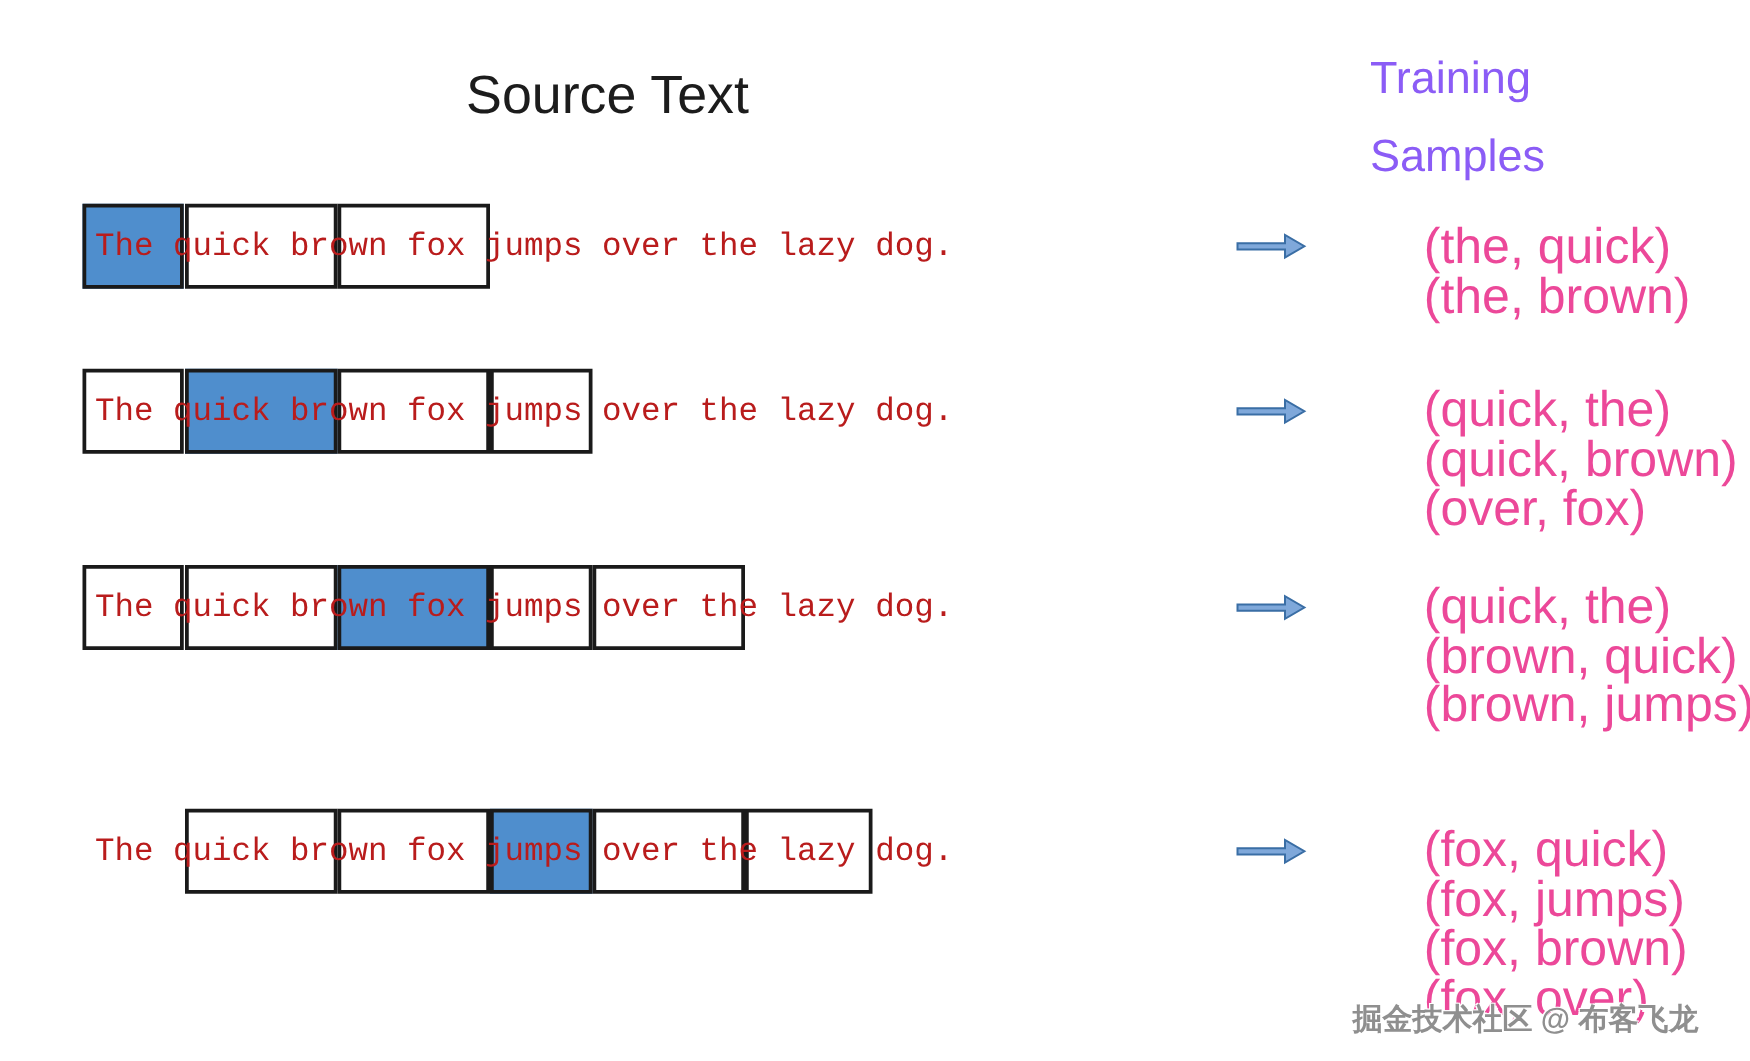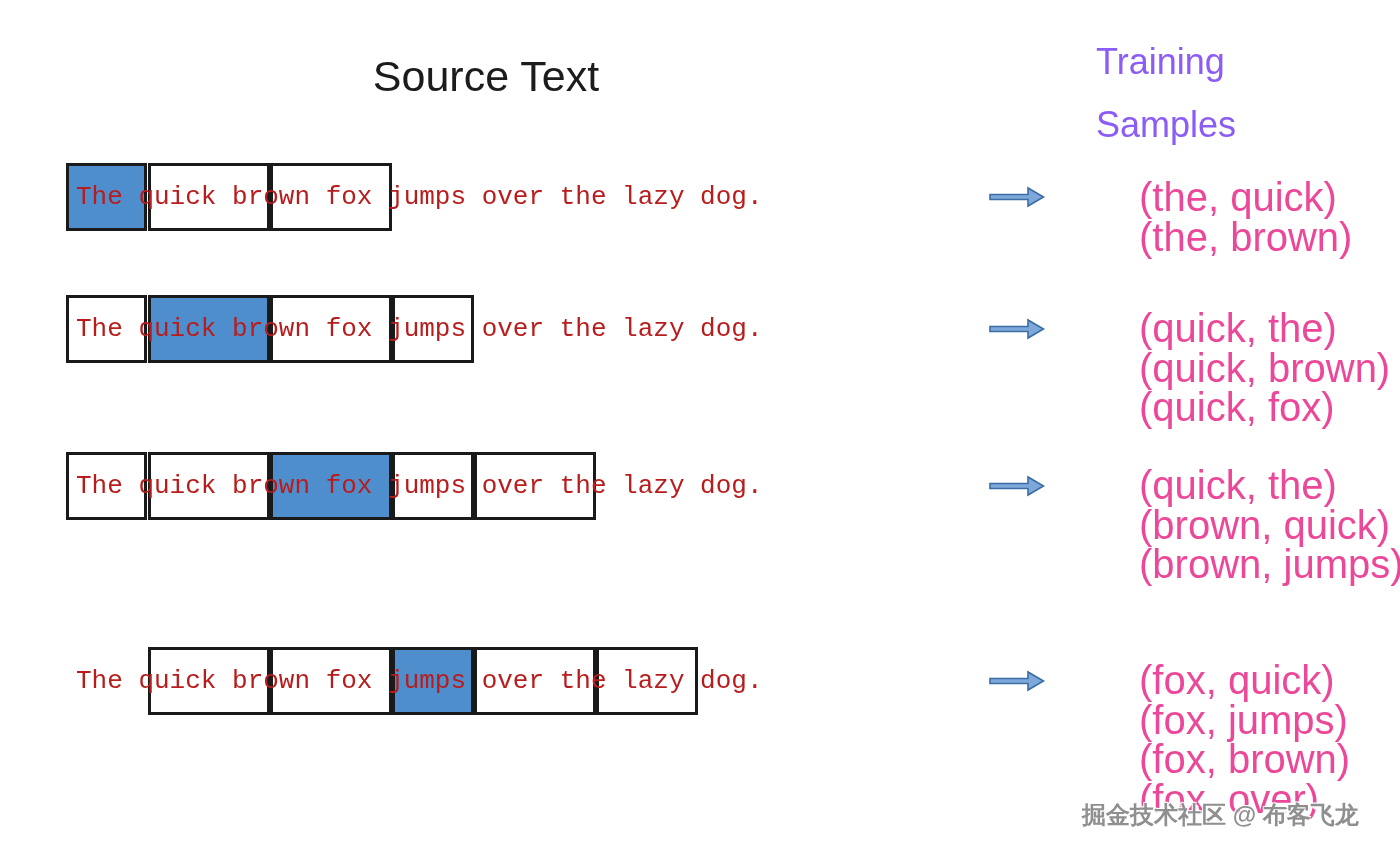--- a/index.html
+++ b/index.html
@@ -159,21 +159,21 @@
   </svg>
     </div>
 
   <div class="samples" data-samples="0">
       <div class="sample-line">(the, quick)</div>
       <div class="sample-line">(the, brown)</div>
     </div>
   <div class="samples" data-samples="1">
       <div class="sample-line">(quick, the)</div>
       <div class="sample-line">(quick, brown)</div>
-      <div class="sample-line">(quick, fox)</div>
+      <div class="sample-line">(over, fox)</div>
     </div>
   <div class="samples" data-samples="2">
       <div class="sample-line">(quick, the)</div>
       <div class="sample-line">(brown, quick)</div>
       <div class="sample-line">(brown, jumps)</div>
     </div>
   <div class="samples" data-samples="3">
       <div class="sample-line">(fox, quick)</div>
       <div class="sample-line">(fox, jumps)</div>
       <div class="sample-line">(fox, brown)</div>

